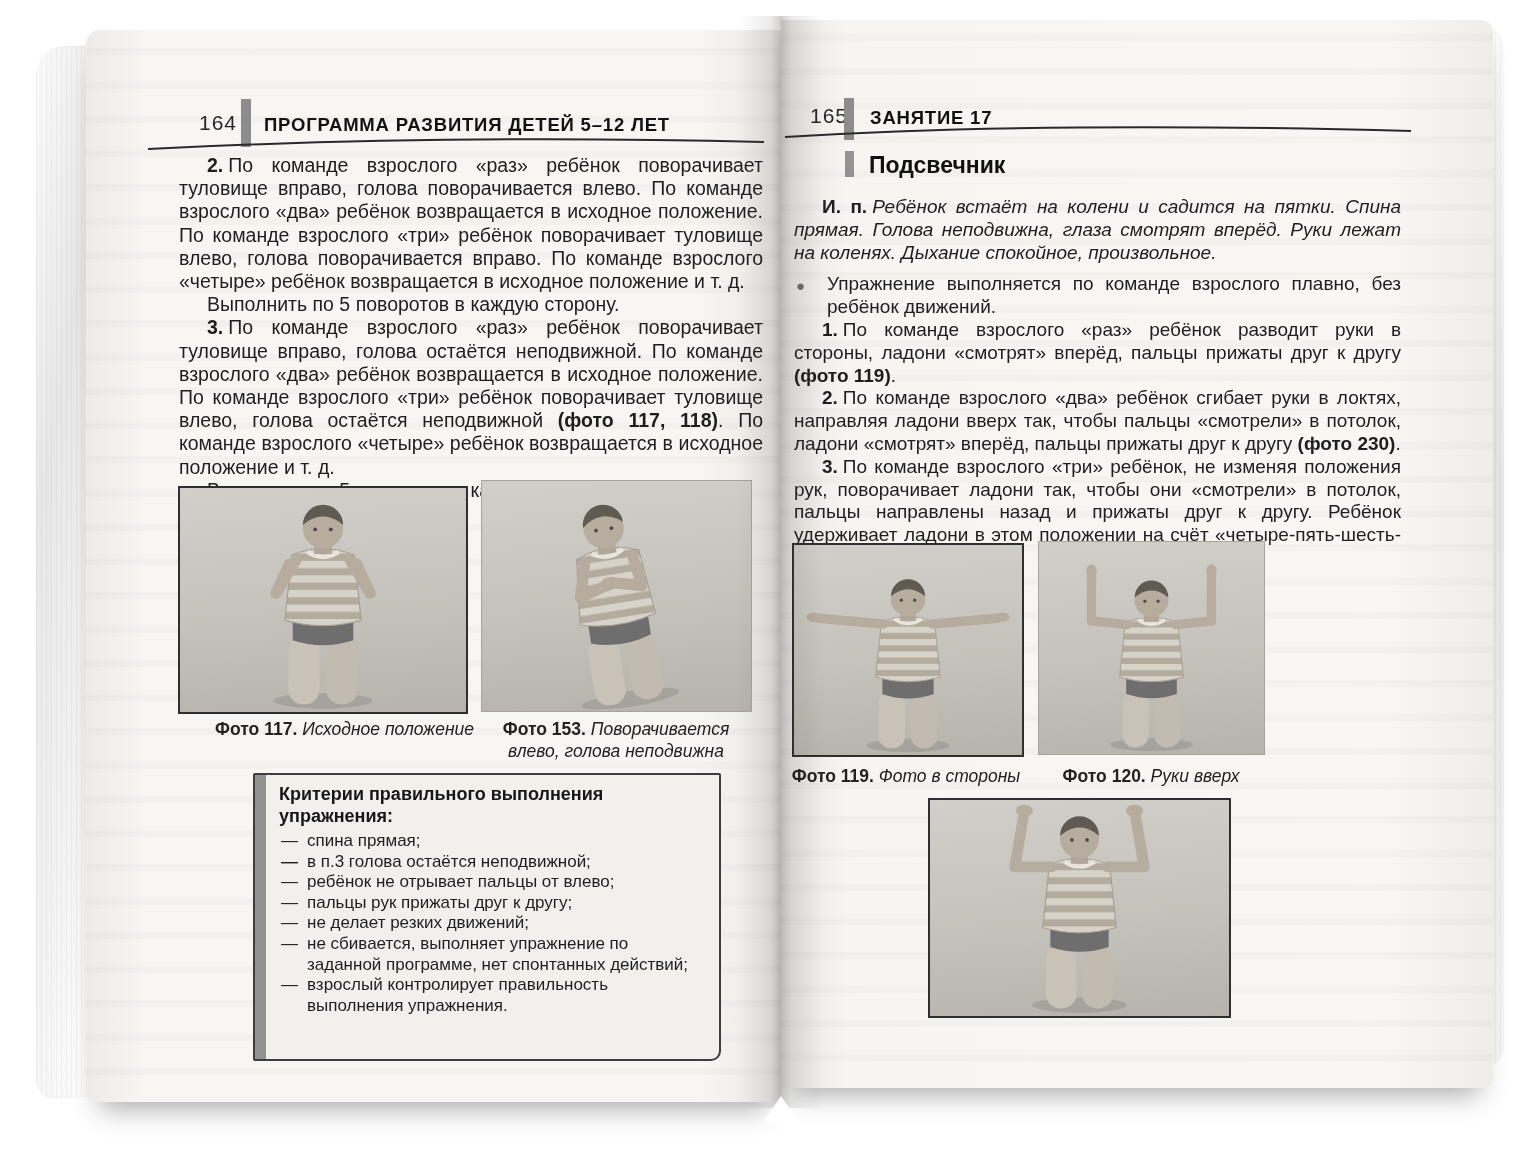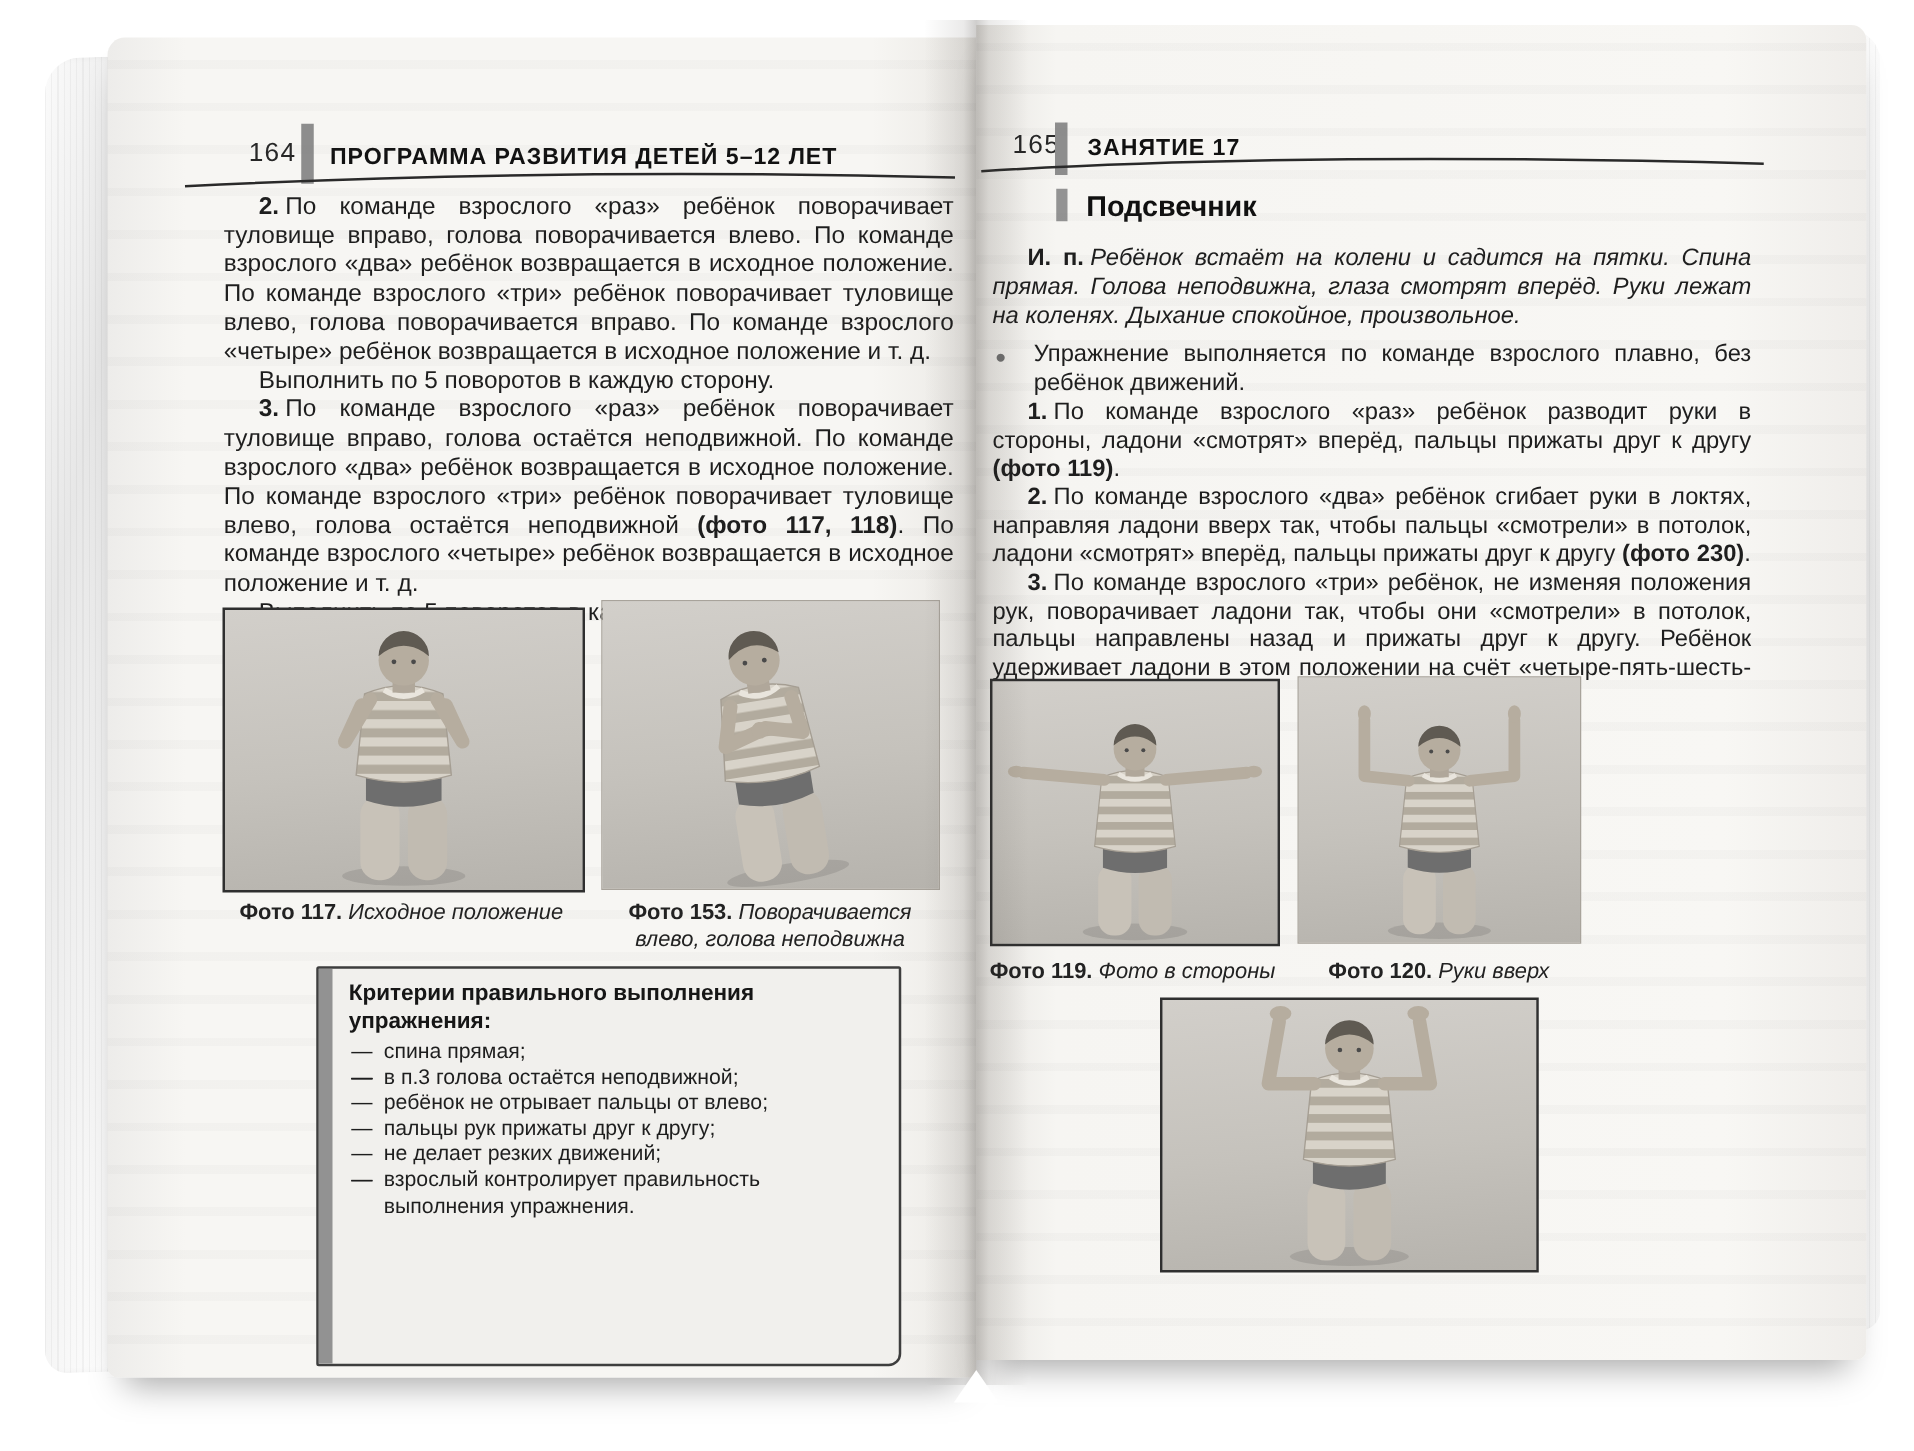--- a/index.html
+++ b/index.html
@@ -39,21 +39,21 @@
   .pref{font-weight:bold;}
   
   .photo{position:absolute;z-index:3;background:linear-gradient(175deg,#d2cfca 0%,#c5c2bc 55%,#b6b3ad 100%);overflow:hidden;}
   .photo svg{position:absolute;left:0;bottom:0;width:100%;height:100%;}
   .b-dark{border:2px solid #2f2f2f;}
   .b-light{border:1px solid #a8a39b;}
   .cap{position:absolute;z-index:3;font-size:17.5px;color:#222;text-align:center;line-height:22px;}
   .cap .lbl{font-weight:bold;font-style:normal;}
   .cap .txt{font-style:italic;}
   
-  .crit{position:absolute;left:167px;top:743px;width:468px;height:320px;z-index:4;
+  .crit{position:absolute;left:167px;top:743px;width:468px;height:288px;z-index:4;
     background:#f1f0ed;border:2px solid #3e3e3e;border-radius:2px 2px 10px 2px;box-sizing:border-box;overflow:hidden;}
   .crit-bar{position:absolute;left:0;top:0;bottom:0;width:11px;background:#929292;}
   .crit-inner{position:absolute;left:24px;right:12px;top:8px;}
   .crit-title{font-weight:bold;font-size:18px;line-height:22px;margin:0 0 4px 0;color:#161616;}
   .crit ul{list-style:none;margin:0;padding:0;}
   .crit li{position:relative;padding-left:28px;font-size:17px;line-height:20.6px;color:#1e1e1e;}
   .crit .dash{position:absolute;left:2px;}
   
   .sec-bar{position:absolute;background:#939393;}
   .sec-title{position:absolute;font-size:23px;font-weight:bold;color:#101010;}
@@ -118,42 +118,42 @@
       <svg viewBox="0 0 240 200" preserveAspectRatio="xMidYMax meet">
         <g transform="rotate(-9 120 110)">
           <use href="#kneel-body" xlink:href="#kneel-body"></use>
           <path d="M98 66 L90 94 L114 87" fill="none" stroke="#b6ad9f" stroke-width="10" stroke-linecap="round" stroke-linejoin="round"></path>
           <path d="M142 66 L146 92 L120 85" fill="none" stroke="#b6ad9f" stroke-width="10" stroke-linecap="round" stroke-linejoin="round"></path>
           <circle cx="116" cy="86" r="6" fill="#b6ad9f"></circle>
         </g>
       </svg>
     </div>
 
-    <div class="cap" style="left:70px;top:688px;width:330px;">
+    <div class="cap" style="left:58px;top:688px;width:330px;text-align:right;">
       <span class="lbl">Фото 117.</span>
       <span class="txt">Исходное положение</span>
     </div>
     <div class="cap" style="left:390px;top:688px;width:280px;">
       <span class="lbl">Фото 153.</span>
       <span class="txt">Поворачивается влево, голова неподвижна</span>
     </div>
 
     <div class="crit">
       <div class="crit-bar"></div>
       <div class="crit-inner">
         <p class="crit-title">Критерии правильного выполнения упражнения:</p>
         <ul>
           <li><span class="dash">—</span><span>спина прямая;</span></li>
           <li><span class="dash">—</span></li>
           <li><span class="dash">—</span></li>
           <li><span class="dash">—</span><span>в п.3 голова остаётся неподвижной;</span></li>
           <li><span class="dash">—</span><span>ребёнок не отрывает пальцы от влево;</span></li>
           <li><span class="dash">—</span><span>пальцы рук прижаты друг к другу;</span></li>
           <li><span class="dash">—</span><span>не делает резких движений;</span></li>
-          <li><span class="dash">—</span></li>
+          <li><span class="dash">—</span><span>не сбивается, выполняет упражнение по заданной программе, нет спонтанных действий;</span></li>
           <li><span class="dash">—</span><span>взрослый контролирует правильность выполнения упражнения.</span></li>
         </ul>
       </div>
     </div>
   </div>
 
   <div class="page page-right">
     <div class="hdr-num" style="left:29px;top:84px;">165</div>
     <div class="hdr-bar" style="left:63px;top:78px;width:10px;height:42px;"></div>
     <div class="hdr-title" style="left:89px;top:87px;">ЗАНЯТИЕ 17</div>

